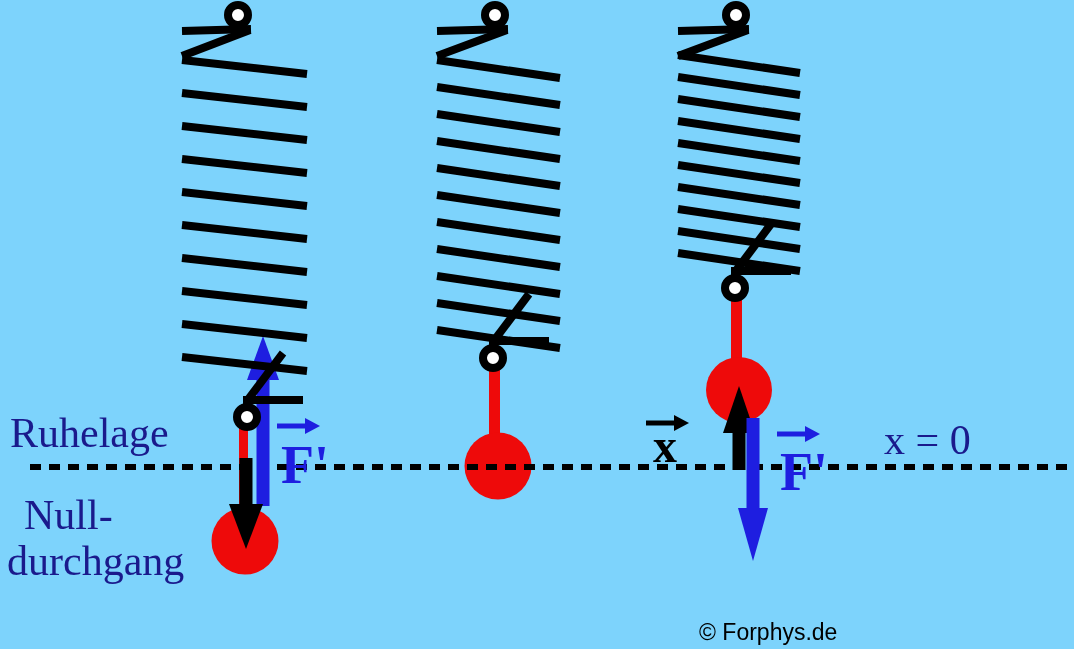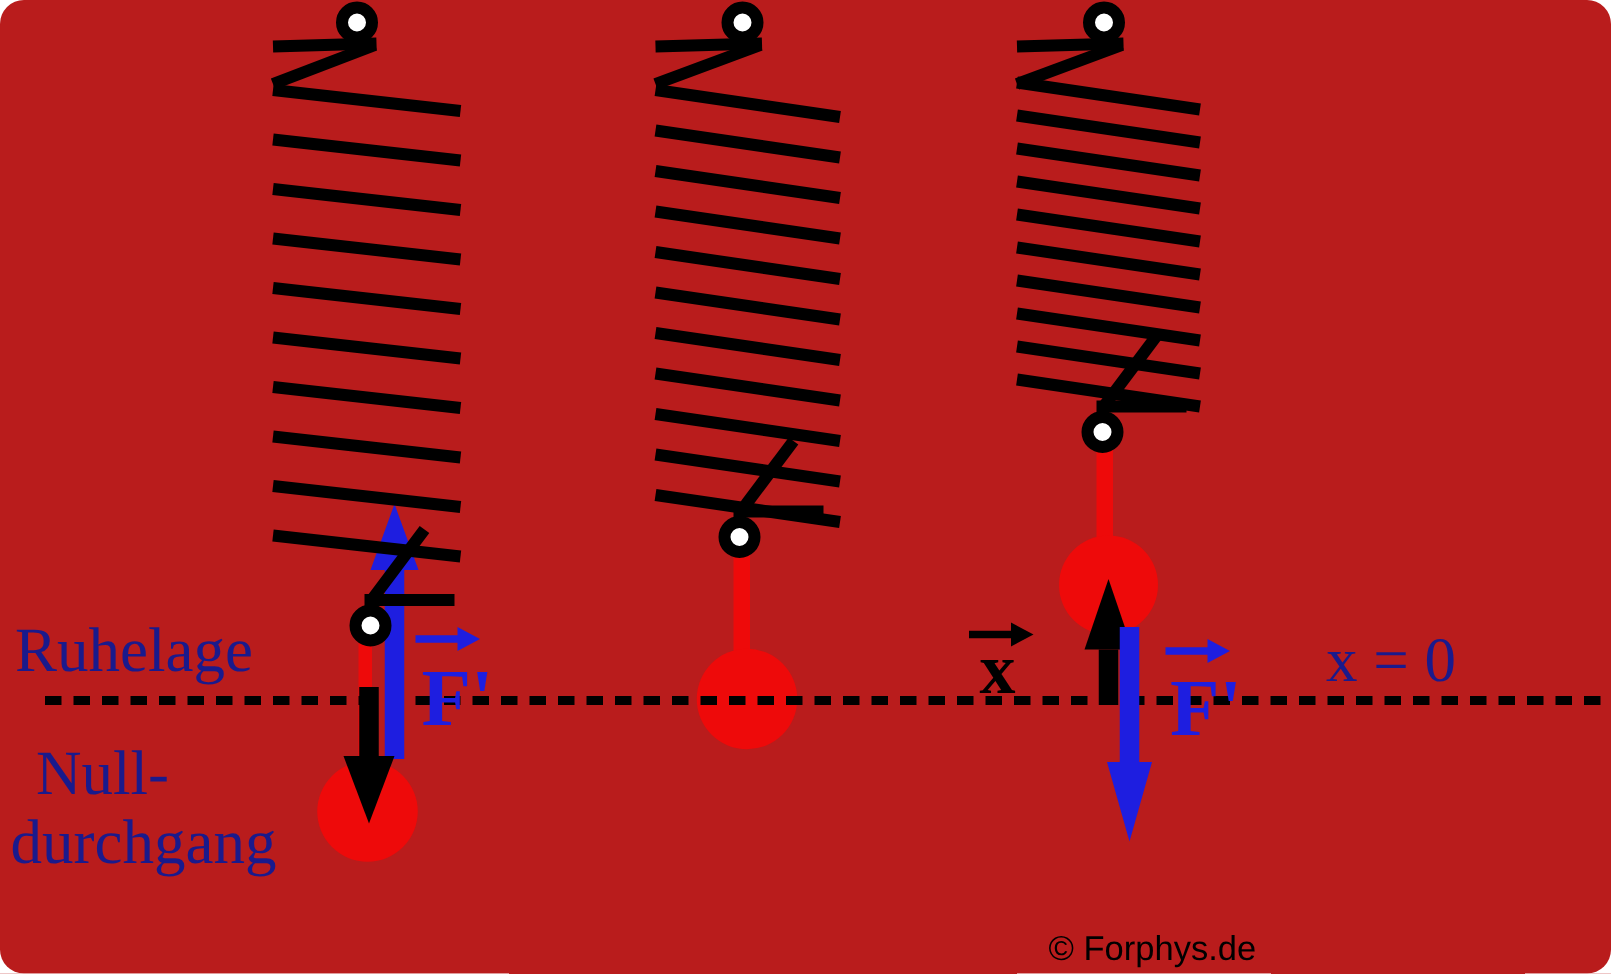--- a/index.html
+++ b/index.html
@@ -1,22 +1,21 @@
 <!DOCTYPE html>
 <html><head>
 <meta charset="utf-8">
 <style>
   html,body{margin:0;padding:0;background:#ffffff;}
   .stage{
     position:relative;
     width:1074px;height:649px;
-    background:#b91c1c;
+    background:#7dd3fc;
     overflow:hidden;
     font-family:"Liberation Serif", serif;
-    border-radius:16px;
   }
   svg text{ font-family:"Liberation Serif", serif; }
   .t-navy{ font-size:42px; }
   .t-fprime{ font-size:54px; font-weight:bold; }
   .t-xvec{ font-size:48px; font-weight:bold; }
   .t-copy{ font-family:"Liberation Sans", sans-serif; font-size:23px; }
 </style>
 </head>
 <body>
 

